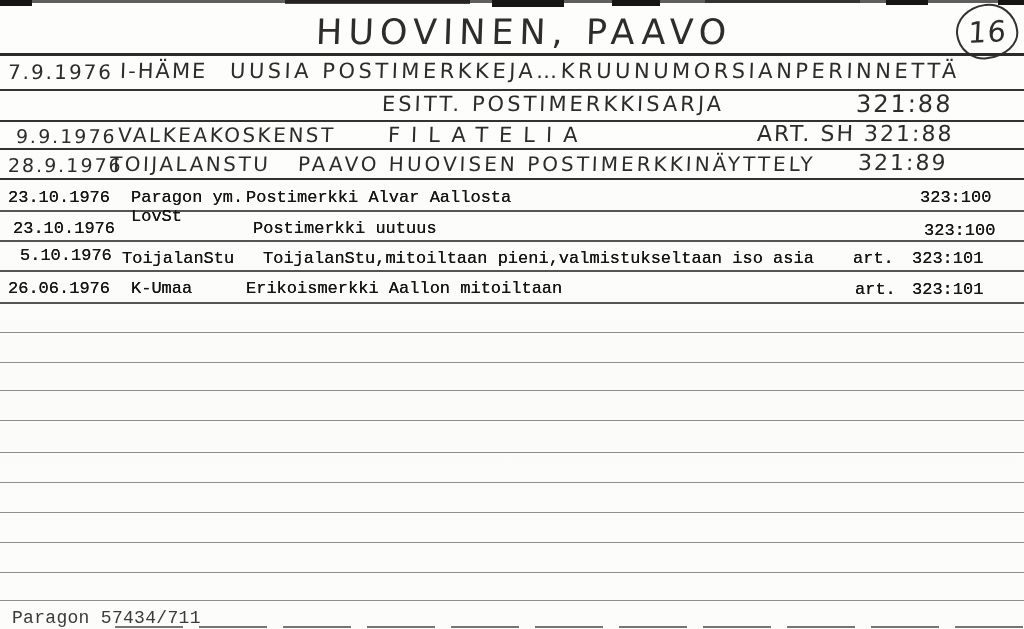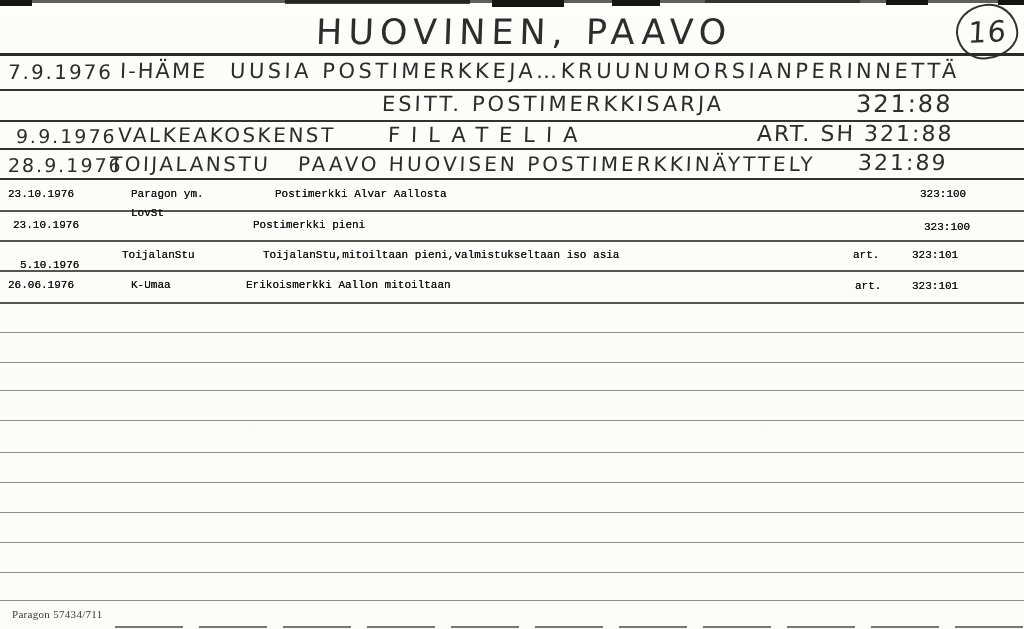--- a/index.html
+++ b/index.html
@@ -27,21 +27,21 @@
     font-family: "DejaVu Sans", sans-serif;
     color: #2d2c2b;
     white-space: nowrap;
     letter-spacing: 2px;
     transform: skewX(-2deg);
   }
   
   .tw {
     position: absolute;
     font-family: "Liberation Mono", "DejaVu Sans Mono", monospace;
-    font-size: 11px;
+    font-size: 17px;
     color: #151413;
     white-space: nowrap;
     text-shadow: 0 0 0.5px #151413;
   }
   #title {
     position: absolute; left: 316px; top: 12px;
     font-family: "DejaVu Sans", sans-serif;
     font-size: 35px; letter-spacing: 6px;
     color: #2e2d2c; white-space: nowrap;
     transform: skewX(-2deg);
@@ -55,22 +55,22 @@
     display: flex; align-items: center; justify-content: center;
   }
   #card-number-circle span {
     font-family: "DejaVu Sans", sans-serif;
     font-size: 29px; color: #2e2d2c;
     letter-spacing: 1px;
     transform: rotate(4deg) skewX(-6deg);
   }
   #imprint {
     position: absolute; left: 12px; top: 608px;
-    font-family: Liberation Serif, serif;
-    font-size: 11px; color: #3b3a39;
+    font-family: Liberation Mono, monospace;
+    font-size: 18px; color: #3b3a39;
     letter-spacing: 0.3px;
   }
   
   .edge-top {
     position: absolute; top: 0; left: 0; right: 0; height: 3px;
     background: #2b2a29; opacity: 0.75;
   }
   .blob { position: absolute; background: #161514; }
   .edge-bottom {
     position: absolute; bottom: 1px; left: 115px; right: 0; height: 2.5px;
@@ -140,33 +140,33 @@
   <div>
     <span class="hw" style="left:8px;   top:154px; font-size:19px;">28.9.1976</span>
     <span class="hw" style="left:110px; top:152px; font-size:20px; letter-spacing:2.5px;">TOIJALANSTU</span>
     <span class="hw" style="left:298px; top:152px; font-size:20px; letter-spacing:3px;">PAAVO HUOVISEN POSTIMERKKINÄYTTELY</span>
     <span class="hw" style="left:858px; top:150px; font-size:22px;">321:89</span>
   </div>
 
   <div>
     <span class="tw" style="left:8px;   top:188px;">23.10.1976</span>
     <span class="tw" style="left:131px; top:188px;">Paragon ym.</span>
-    <span class="tw" style="left:275px; top:188px;">Postimerkki Alvar Aallosta</span>
+    <span class="tw" style="left:246px; top:188px;">Postimerkki Alvar Aallosta</span>
     <span class="tw" style="left:920px; top:188px;">323:100</span>
   </div>
 
   <div>
     <span class="tw" style="left:13px;  top:219px;">23.10.1976</span>
     <span class="tw" style="left:131px; top:207px;">LovSt</span>
-    <span class="tw" style="left:253px; top:219px;">Postimerkki pieni</span>
+    <span class="tw" style="left:253px; top:219px;">Postimerkki uutuus</span>
     <span class="tw" style="left:924px; top:221px;">323:100</span>
   </div>
 
   <div>
-    <span class="tw" style="left:20px;  top:259px;">5.10.1976</span>
+    <span class="tw" style="left:20px;  top:246px;">5.10.1976</span>
     <span class="tw" style="left:122px; top:249px;">ToijalanStu</span>
     <span class="tw" style="left:263px; top:249px;">ToijalanStu,mitoiltaan pieni,valmistukseltaan iso asia</span>
     <span class="tw" style="left:853px; top:249px;">art.</span>
     <span class="tw" style="left:912px; top:249px;">323:101</span>
   </div>
 
   <div>
     <span class="tw" style="left:8px;   top:279px;">26.06.1976</span>
     <span class="tw" style="left:131px; top:279px;">K-Umaa</span>
     <span class="tw" style="left:246px; top:279px;">Erikoismerkki Aallon mitoiltaan</span>

